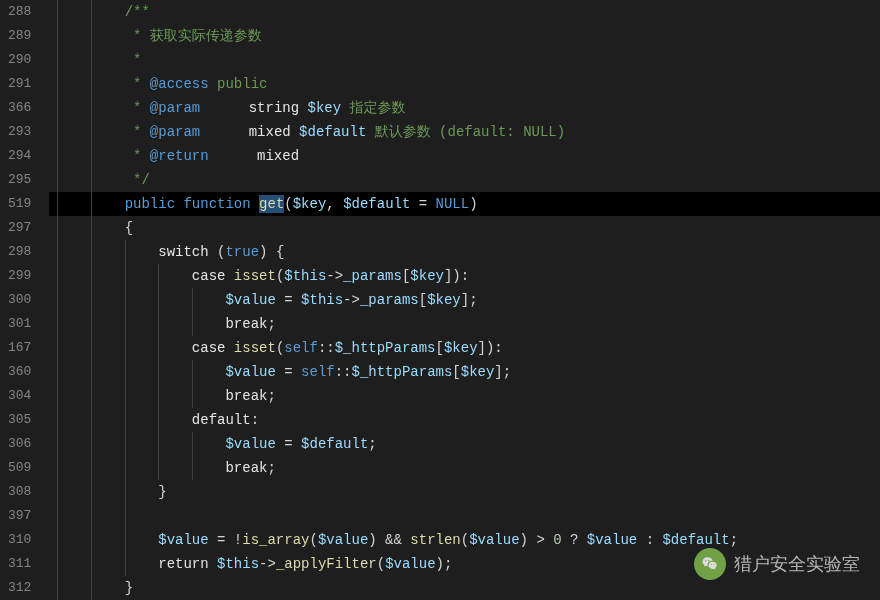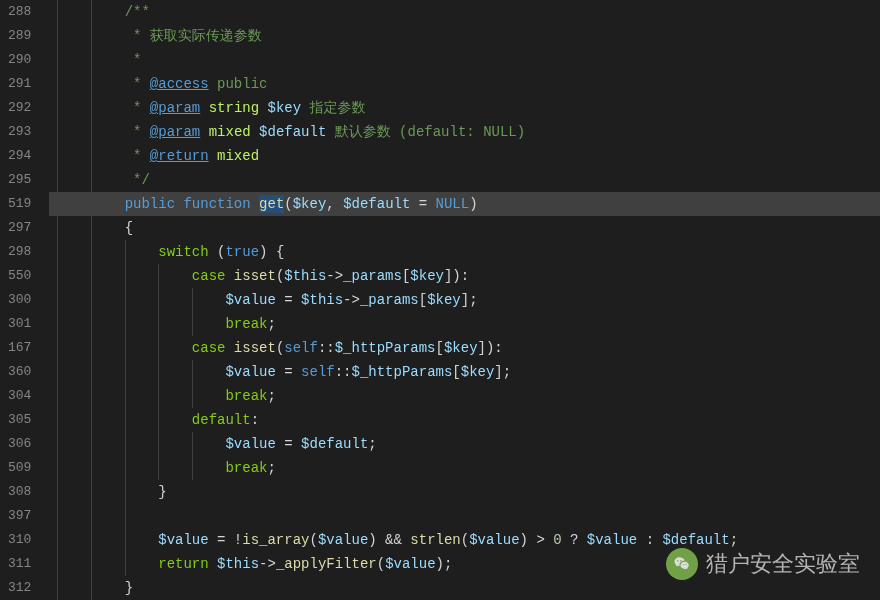--- a/index.html
+++ b/index.html
@@ -31,57 +31,57 @@
 }
 .gutter div { height: 24px; }
 .code-area {
   flex: 1;
   line-height: 24px;
   white-space: pre;
   position: relative;
 }
 .line { height: 24px; padding-left: 8px; }
 .line.highlight {
-  background: #404040;
+  background: #000000;
 }
 .indent-guide {
   border-left: 1px solid #404040;
   display: inline-block;
   width: 0;
   height: 24px;
   vertical-align: top;
   margin-right: -1px;
 }
 .c-comment { color: #6a9955; }
 .c-keyword-mod { color: #569cd6; }
-.c-keyword-ctrl { color: #84cc16; }
+.c-keyword-ctrl { color: #e5e5e5; }
 .c-function { color: #dcdcaa; }
 .c-variable { color: #9cdcfe; }
 .c-constant { color: #569cd6; }
 .c-punct { color: #d4d4d4; }
 .c-operator { color: #d4d4d4; }
 .c-number { color: #b5cea8; }
-.c-doc-tag { color: #569cd6; text-decoration: underline; }
-.c-doc-type { color: #bef264; }
+.c-doc-tag { color: #569cd6; }
+.c-doc-type { color: #e5e5e5; margin-left: 40px; }
 .c-doc-var { color: #9cdcfe; }
 .selection {
   background: #264f78;
   padding: 1px 0;
 }
 
 .watermark {
   position: absolute;
   right: 20px;
   bottom: 20px;
   display: flex;
   align-items: center;
   gap: 8px;
   color: #cfcfcf;
   font-family: sans-serif;
-  font-size: 22px;
+  font-size: 18px;
   opacity: 0.85;
   pointer-events: none;
 }
 .watermark-icon {
   width: 32px;
   height: 32px;
   background: #7fb84f;
   border-radius: 50%;
   display: flex;
   align-items: center;
@@ -91,28 +91,28 @@
 </style>
 </head>
 <body>
 
 <div class="editor">
   <div class="gutter" id="gutter">
       <div>288</div>
       <div>289</div>
       <div>290</div>
       <div>291</div>
-      <div>292</div>
+      <div>366</div>
       <div>293</div>
       <div>294</div>
       <div>295</div>
       <div>519</div>
       <div>297</div>
       <div>298</div>
-      <div>550</div>
+      <div>299</div>
       <div>300</div>
       <div>301</div>
       <div>167</div>
       <div>360</div>
       <div>304</div>
       <div>305</div>
       <div>306</div>
       <div>509</div>
       <div>308</div>
       <div>397</div>

